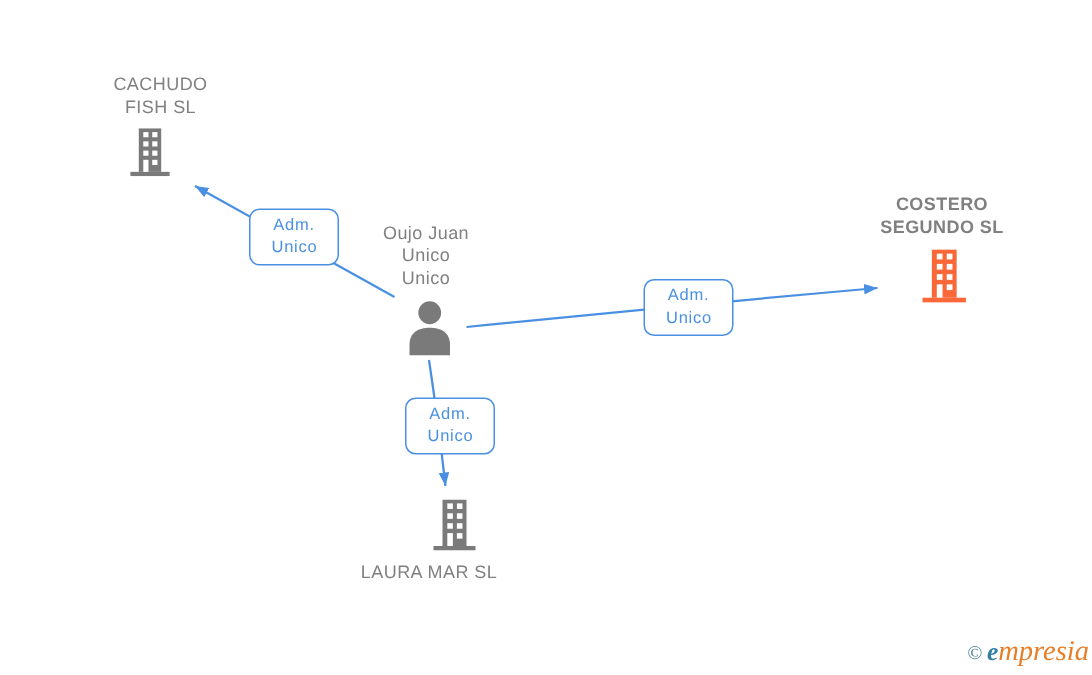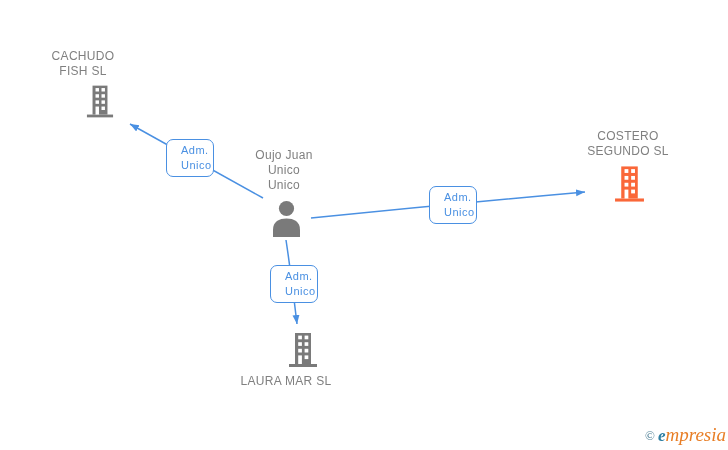--- a/index.html
+++ b/index.html
@@ -11,21 +11,21 @@
   .canvas{position:absolute;inset:0;width:728px;height:450px;}
   .edges-layer{position:absolute;left:0;top:0;width:728px;height:450px;pointer-events:none;}
 
   .node-label{
     position:absolute;color:#808080;font-size:12px;line-height:15px;
     text-align:center;letter-spacing:.3px;white-space:nowrap;
   }
   .node-icon{position:absolute;}
 
   .edge-label{
-    position:absolute;width:48px;box-sizing:border-box;
+    position:absolute;width:60px;box-sizing:border-box;
     background:#ffffff;border:1.5px solid #4a90e2;border-radius:7px;
     color:#4a90e2;font-size:11px;line-height:15px;letter-spacing:.5px;
     text-align:center;padding:3px 14px;
   }
 
   .watermark{
     position:absolute;right:2px;bottom:4px;
     font-family:"Liberation Serif", serif;font-size:15px;font-style:italic;
     white-space:nowrap;
   }
@@ -58,21 +58,21 @@
     <div>Unico</div>
     <div>Unico</div>
   </div>
   <div class="node-icon" style="left:271px;top:200px;">
     <svg width="31" height="37" viewBox="0 0 31 37">
       <circle cx="15.5" cy="8.5" r="7.6" fill="#7a7a7a"></circle>
       <path d="M2,37 L2,30 C2,21.5 8,18.5 15.5,18.5 C23,18.5 29,21.5 29,30 L29,37 Z" fill="#7a7a7a"></path>
     </svg>
   </div>
 
-  <div class="node-label" style="left:33px;top:49px;width:100px;text-align:center;">
+  <div class="node-label" style="left:57px;top:49px;width:100px;text-align:center;">
     <div>CACHUDO</div>
     <div>FISH SL</div>
   </div>
   <div class="node-icon" style="left:86px;top:85px;">
     <svg width="28" height="33" viewBox="0 0 30 34">
       <g fill="#7a7a7a">
         <rect x="1" y="31" width="28" height="3"></rect>
         <rect x="7" y="0" width="16" height="31"></rect>
       </g>
       <g fill="#ffffff">
@@ -81,21 +81,21 @@
         <rect x="10.2" y="9.2" width="3.7" height="3.7"></rect>
           <rect x="16.6" y="9.2" width="3.7" height="3.7"></rect>
         <rect x="10.2" y="15.8" width="3.7" height="3.7"></rect>
           <rect x="16.6" y="15.8" width="3.7" height="3.7"></rect>
         <rect x="16.6" y="22.4" width="3.7" height="3.7"></rect>
         <rect x="10.2" y="22.4" width="3.7" height="8.6"></rect>
       </g>
     </svg>
   </div>
 
-  <div class="node-label" style="left:568px;top:129px;width:120px;">
+  <div class="node-label" style="left:568px;top:129px;width:120px;font-weight:bold;">
     <div>COSTERO</div>
     <div>SEGUNDO SL</div>
   </div>
   <div class="node-icon" style="left:614px;top:166px;">
     <svg width="31" height="36" viewBox="0 0 30 34">
       <g fill="#fa6739">
         <rect x="1" y="31" width="28" height="3"></rect>
         <rect x="7" y="0" width="16" height="31"></rect>
       </g>
       <g fill="#ffffff">

